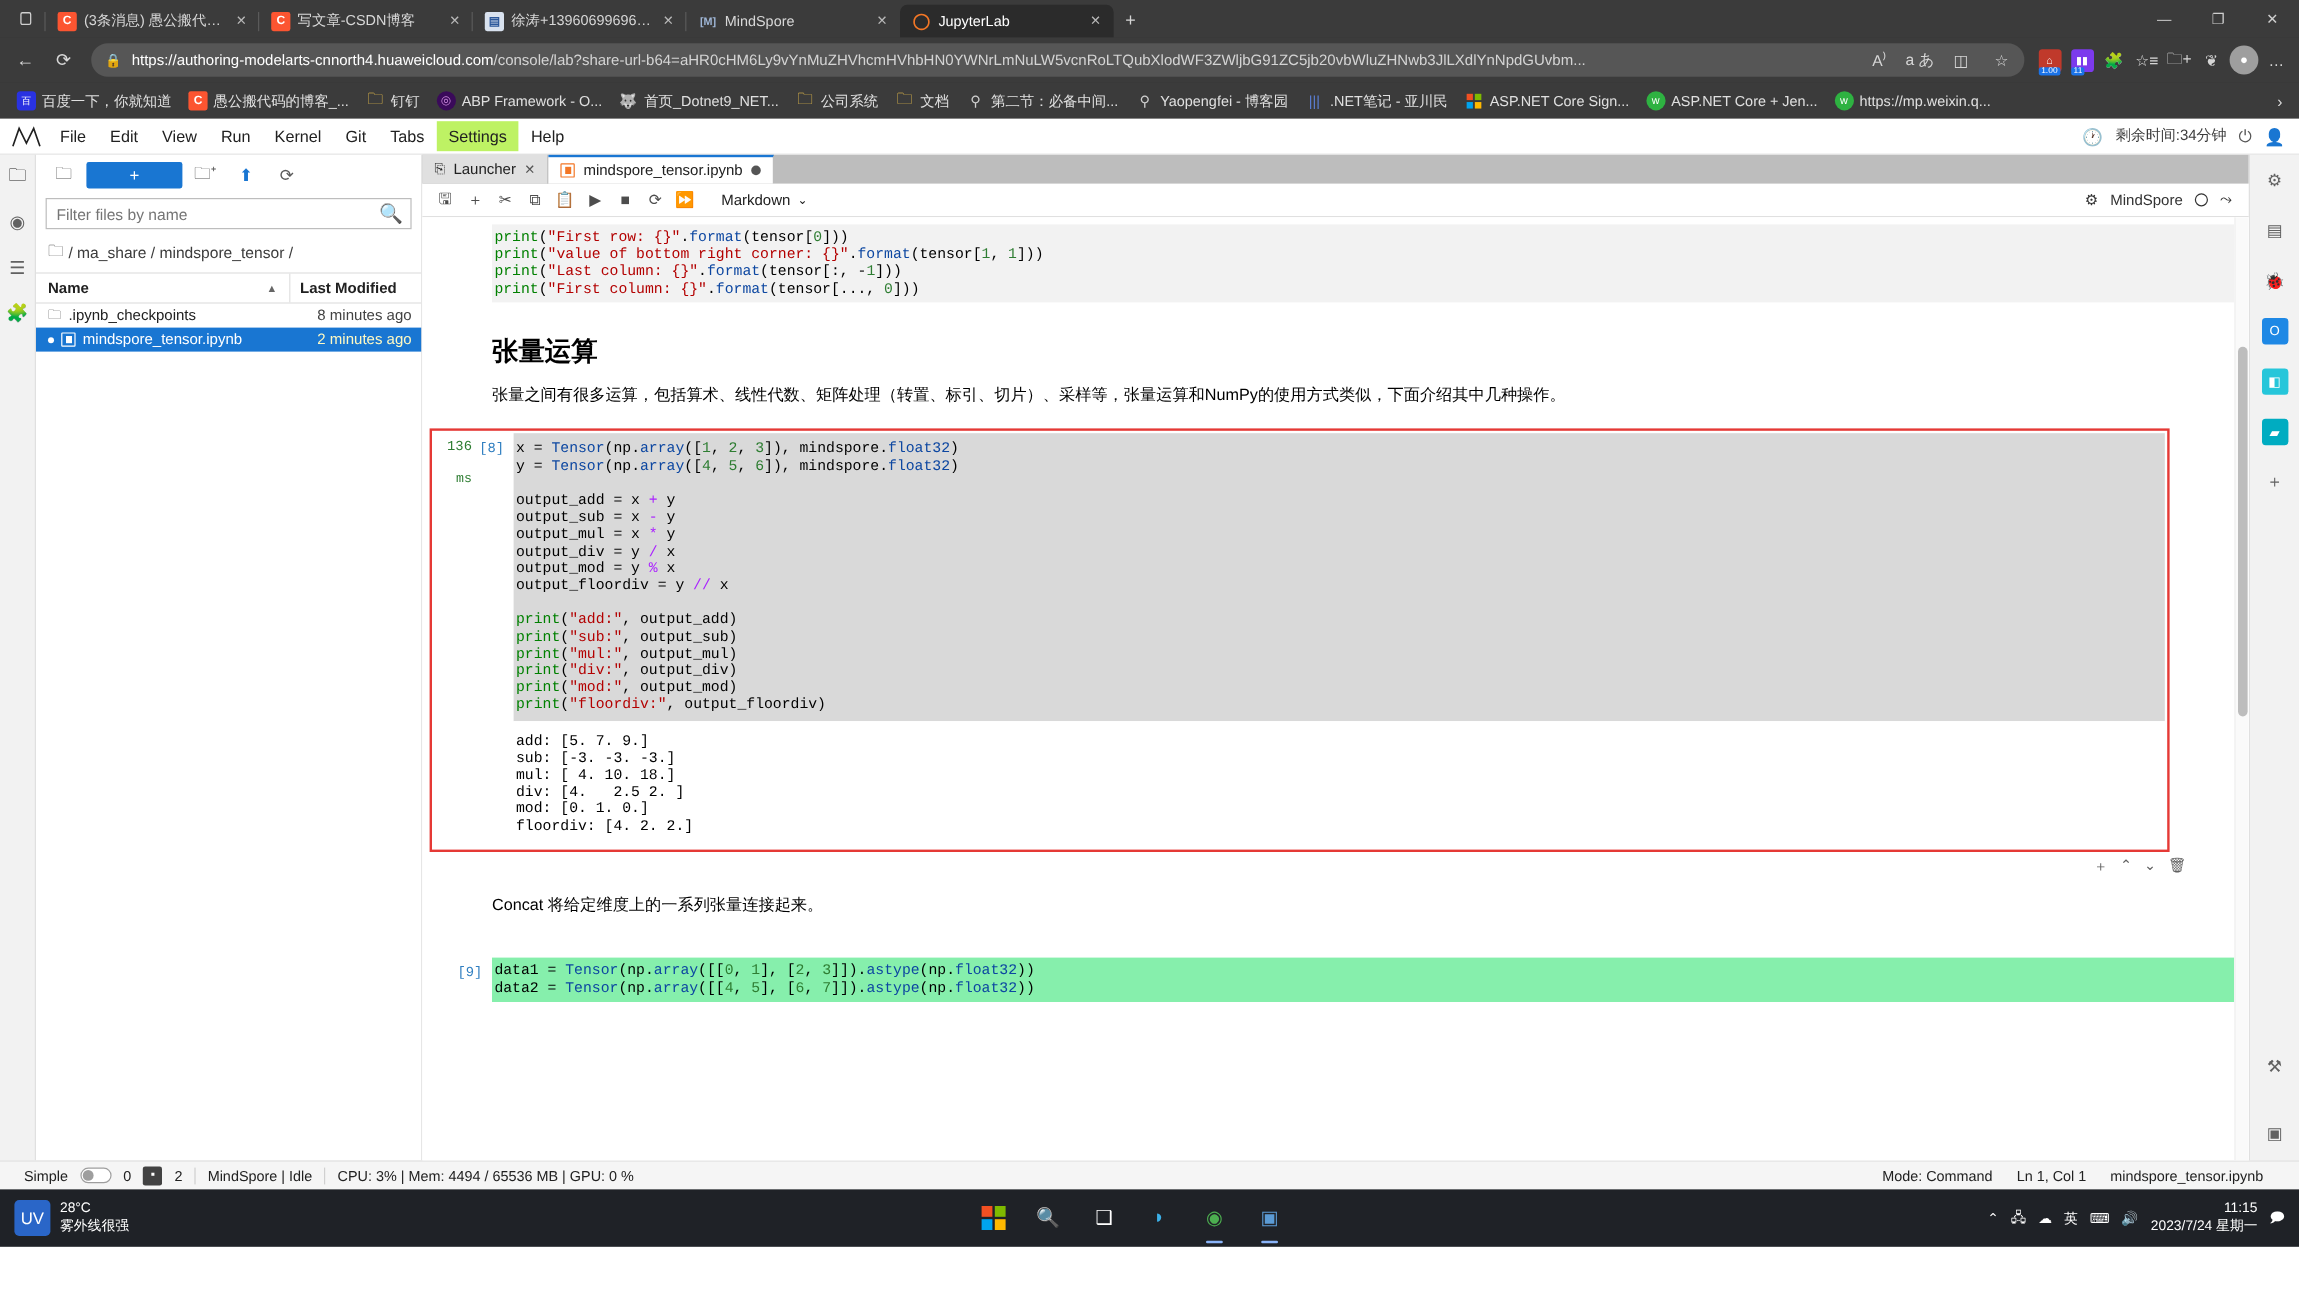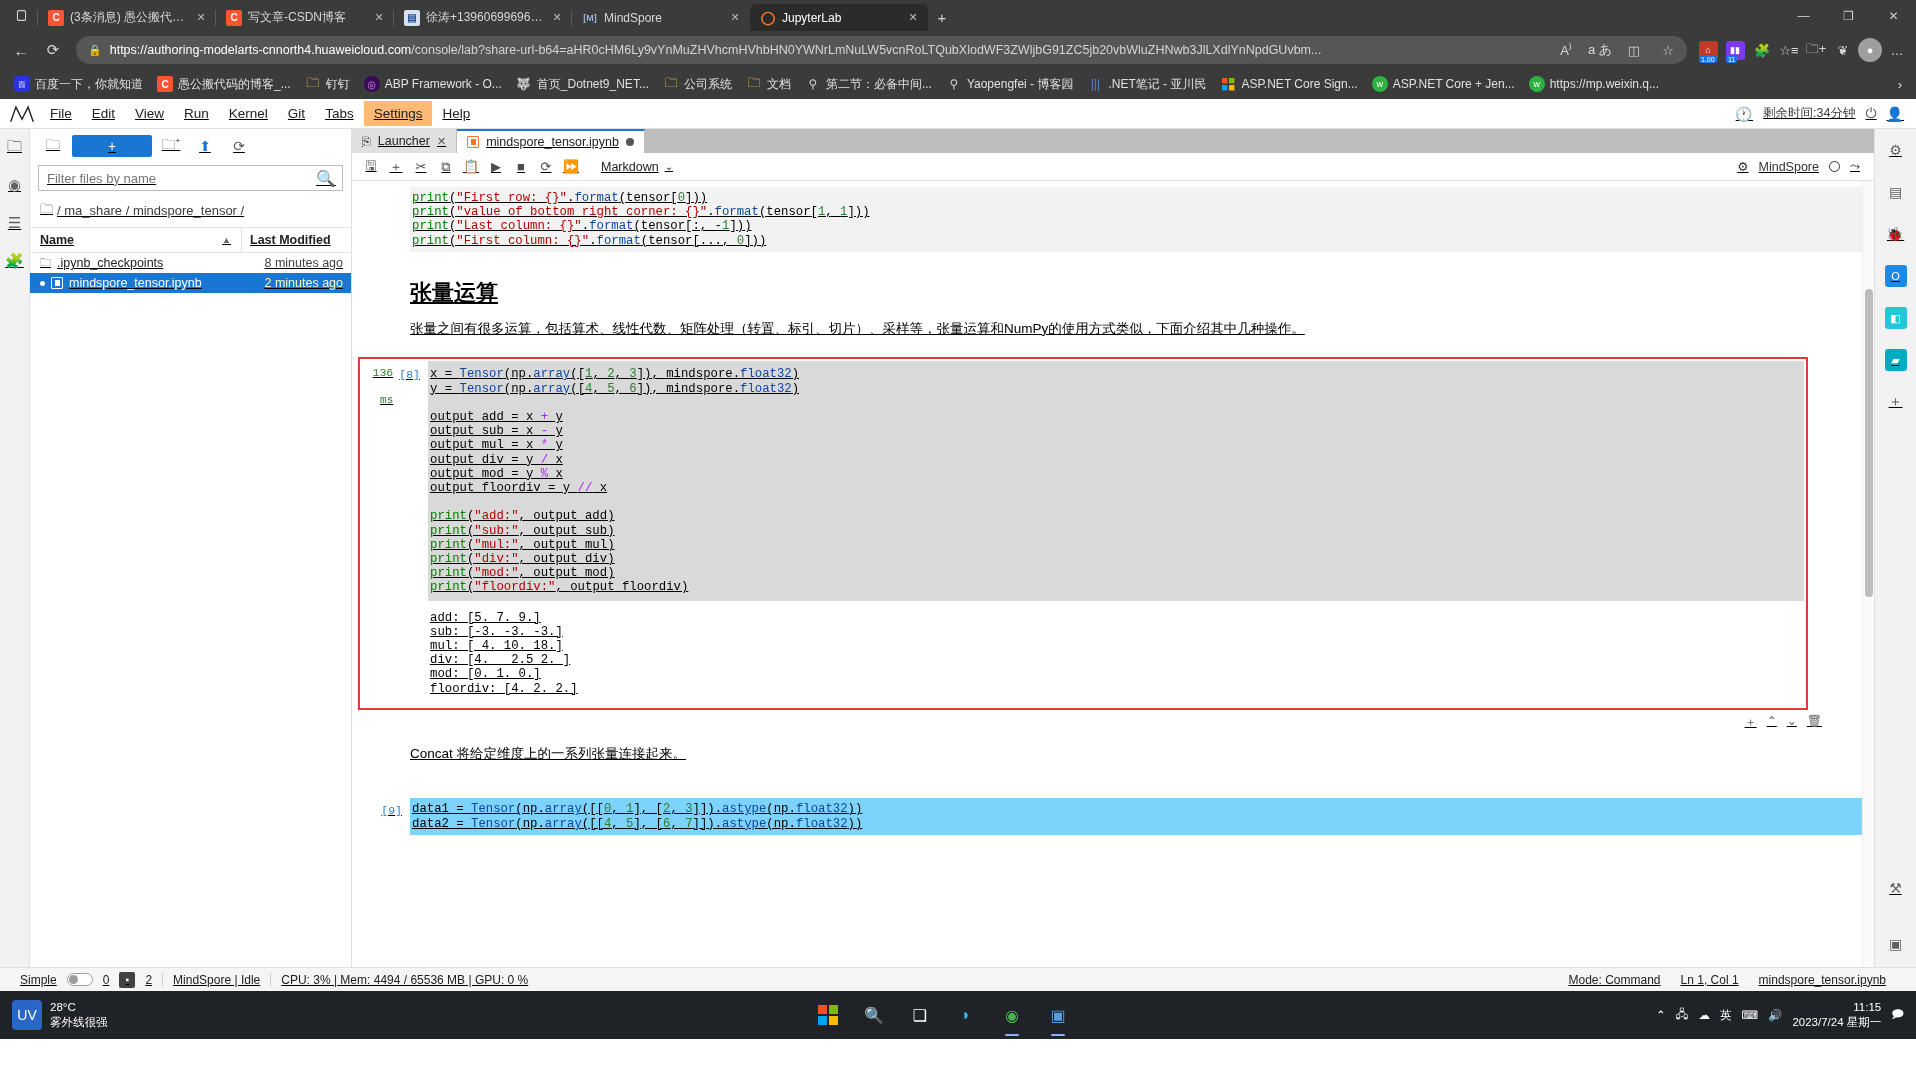--- a/index.html
+++ b/index.html
@@ -69,25 +69,25 @@
   .i-folder { color: #f3c64b; font-size: 13px; }
   .i-abp { background: #3a0a5a; color: #d08ce0; border-radius: 50%; }
   .i-dotnet { color: #bdbdbd; font-size: 12px; }
   .i-cnblogs { color: #cfcfcf; font-size: 12px; }
   .i-net { color: #5b7fd4; font-size: 12px; }
   .i-ms { font-size: 11px; }
   .i-wechat { background: #2eb241; border-radius: 50%; color: #fff; font-size: 9px; }
   .bm-overflow { margin-left: auto; color: #ddd; font-size: 13px; padding: 0 6px; }
 
   
-  .jl { width: 1916px; height: 100%; background: #fff; display: flex; flex-direction: column; text-decoration: underline; }
+  .jl { width: 1916px; height: 100%; background: #fff; display: flex; flex-direction: column; }
   .jl-menubar { height: 30px; display: flex; align-items: center; background: #fff; border-bottom: 1px solid #e0e0e0; padding-left: 4px; }
   .jl-logo { width: 36px; height: 28px; display: flex; align-items: center; justify-content: center; }
   .jl-menu { padding: 5px 10px; font-size: 13.5px; color: #212121; }
-  .jl-menu.sel { background: #fdba74; }
+  .jl-menu.sel { background: #bef264; }
   .jl-menubar-right { margin-left: auto; display: flex; align-items: center; gap: 10px; padding-right: 12px; font-size: 12.5px; color: #3c3c3c; }
   .jl-mr-ico { font-size: 14px; color: #555; }
 
   .jl-body { flex: 1 1 auto; display: flex; min-height: 0; }
   
   .jl-act { width: 30px; background: #f2f2f2; border-right: 1px solid #e0e0e0; display: flex; flex-direction: column; align-items: center; padding-top: 6px; gap: 14px; }
   .jl-act-i { width: 24px; height: 24px; display:flex; align-items:center; justify-content:center; font-size: 15px; color: #616161; }
   .jl-act-i.active { color: #212121; }
 
   
@@ -518,21 +518,21 @@
             <div class="cell-body">
               <div class="md-p">Concat 将给定维度上的一系列张量连接起来。</div>
             </div>
           </div>
 
           <div class="cell" style="margin-top:30px">
             <div class="prompt" style="padding-top:5px">
               <span class="idx">[9]</span>
             </div>
             <div class="cell-body">
-              <div class="code-area" style="background:#7dd3fc;padding:4px 0">
+              <div class="code-area" style="background:#86efac;padding:4px 0">
                 <pre class="code">data1 = <span class="tok-fn">Tensor</span>(np.<span class="tok-attr">array</span>([[<span class="tok-num">0</span>, <span class="tok-num">1</span>], [<span class="tok-num">2</span>, <span class="tok-num">3</span>]]).<span class="tok-attr">astype</span>(np.<span class="tok-attr">float32</span>))
 data2 = <span class="tok-fn">Tensor</span>(np.<span class="tok-attr">array</span>([[<span class="tok-num">4</span>, <span class="tok-num">5</span>], [<span class="tok-num">6</span>, <span class="tok-num">7</span>]]).<span class="tok-attr">astype</span>(np.<span class="tok-attr">float32</span>))</pre>
               </div>
             </div>
           </div>
 
         </div>
         <div class="nb-scrollbar">
           <div class="nb-thumb" style="top:108px;height:308px"></div>
         </div>

